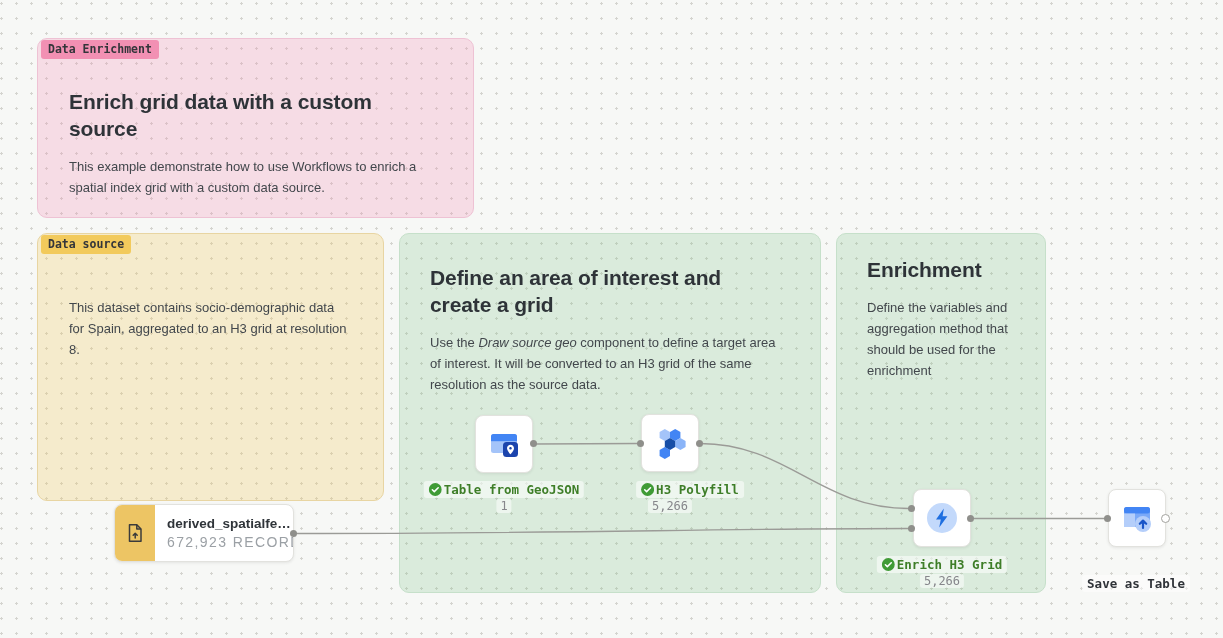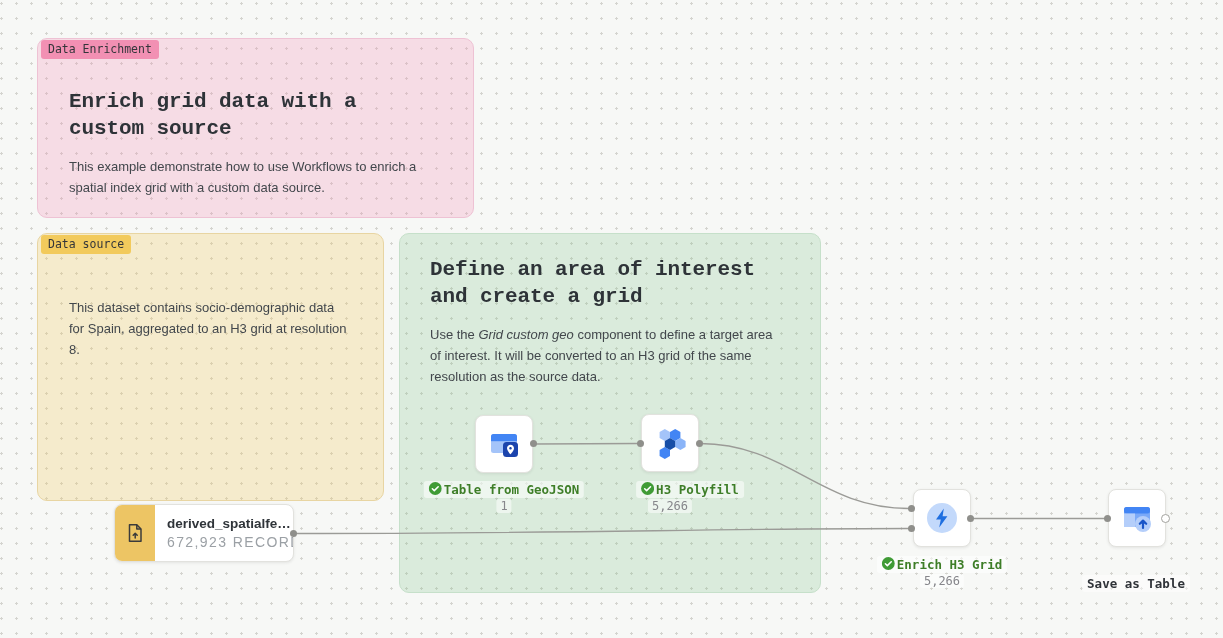--- a/index.html
+++ b/index.html
@@ -10,27 +10,27 @@
     background-image:radial-gradient(circle,#d4d4cf 1.1px,transparent 1.4px);
     background-size:15px 15px;background-position:9px 11px;
   }
   
   .anno{position:absolute;border-radius:10px;border:1px solid;box-sizing:border-box;}
   .anno.pink  {background:rgba(242,132,176,0.24);border-color:#eec2d4;}
   .anno.yellow{background:rgba(240,198,86,0.26);border-color:#e8d5a2;}
   .anno.green {background:rgba(112,188,124,0.21);border-color:#c6e0ca;}
   .anno-tag{
     position:absolute;top:1px;left:3px;
-    font-family:"DejaVu Sans Mono", monospace;font-size:11.5px;font-weight:400;
+    font-family:"DejaVu Sans Mono", monospace;font-size:11.5px;font-weight:700;
     color:#33353a;padding:3px 7px;border-radius:3px;line-height:1.1;white-space:nowrap;
   }
   .anno.pink  .anno-tag{background:#f290b3;}
   .anno.yellow .anno-tag{background:#f2ca5c;}
   .anno-title{
-    margin:0;font-size:21px;font-weight:700;color:#2e3338;line-height:1.28;letter-spacing:-0.1px;font-family:Liberation Mono, monospace;
+    margin:0;font-size:21px;font-weight:700;color:#2e3338;line-height:1.28;letter-spacing:-0.1px;
   }
   .anno-desc{
     margin:13px 0 0 0;font-size:13px;color:#42474c;line-height:1.63;
   }
   .pad-tagged{padding:50px 31px 0 31px;}
   .pad-plain{padding:23px 30px 0 30px;}
   
   svg.wires{position:absolute;left:0;top:0;z-index:2;}
   svg.wires path{stroke:#9b9b97;stroke-width:1.4;fill:none;}
   
@@ -40,21 +40,21 @@
     display:flex;align-items:center;justify-content:center;
   }
   .node.sq{width:58px;height:58px;}
   .node.wide{width:180px;height:58px;overflow:hidden;padding:0;justify-content:flex-start;}
   .src-icon-cell{width:40px;height:100%;background:#edc564;display:flex;align-items:center;justify-content:center;flex:0 0 40px;}
   .src-text{padding-left:12px;display:flex;flex-direction:column;gap:3px;}
   .src-title{font-size:13.5px;font-weight:700;color:#2f3439;white-space:nowrap;}
   .src-subtitle{font-size:14px;letter-spacing:1.4px;color:#9ba0a5;white-space:nowrap;}
   
   .node-label{
-    position:absolute;transform:translateX(-50%);z-index:3;display:flex;align-items:flex-start;gap:2px;
+    position:absolute;transform:translateX(-50%);z-index:3;display:flex;align-items:center;gap:2px;
     font-family:"DejaVu Sans Mono", monospace;font-size:12.5px;font-weight:700;
     color:#3e7e28;background:rgba(255,255,255,0.55);padding:1px 5px;border-radius:3px;white-space:nowrap;
   }
   .node-label.dark{color:#2f3338;background:rgba(255,255,255,0.45);}
   .node-count{
     position:absolute;transform:translateX(-50%);z-index:3;
     font-family:"DejaVu Sans Mono", monospace;font-size:12px;color:#86868b;
     background:rgba(255,255,255,0.5);padding:0 4px;border-radius:3px;white-space:nowrap;
   }
   
@@ -72,24 +72,28 @@
     <h2 class="anno-title" style="max-width:352px;">Enrich grid data with a custom source</h2>
     <p class="anno-desc" style="max-width:378px;">This example demonstrate how to use Workflows to enrich a spatial index grid with a custom data source.</p>
   </div>
 
   <div class="anno yellow pad-tagged" style="left:37px;top:233px;width:347px;height:268px;">
     <span class="anno-tag">Data source</span>
     <p class="anno-desc" style="max-width:290px;">This dataset contains socio-demographic data for Spain, aggregated to an H3 grid at resolution 8.</p>
   </div>
 
   <div class="anno green pad-plain" style="left:399px;top:233px;width:422px;height:360px;">
-    <h2 class="anno-title" style="max-width:340px;">Define an area of interest and create a grid</h2>
-    <p class="anno-desc" style="max-width:350px;"><span>Use the </span><span class="em">Grid custom geo</span><span> component to define a target area of interest. It will be converted to an H3 grid of the same resolution as the source data.</span></p>
+    <h2 class="anno-title" style="max-width:340px;margin-top:8px;">Define an area of interest and create a grid</h2>
+    <p class="anno-desc" style="max-width:350px;"><span>Use the </span><span class="em">Draw source geo</span><span> component to define a target area of interest. It will be converted to an H3 grid of the same resolution as the source data.</span></p>
   </div>
 
+  <div class="anno green pad-plain" style="left:836px;top:233px;width:210px;height:360px;">
+    <h2 class="anno-title">Enrichment</h2>
+    <p class="anno-desc" style="max-width:152px;">Define the variables and aggregation method that should be used for the enrichment</p>
+  </div>
 
   <svg class="wires" width="1223" height="638">
     <path d="M534 444 L 638 443.5"></path>
     <path d="M700 443.5 C 788 443.5, 820 508.5, 909 508.5"></path>
     <path d="M294 533.5 C 560 533.5, 720 528.5, 909 528.5"></path>
     <path d="M971 518.5 L 1105 518.5"></path>
   </svg>
 
   <div class="node wide" style="left:114px;top:504px;">
     <div class="src-icon-cell">

